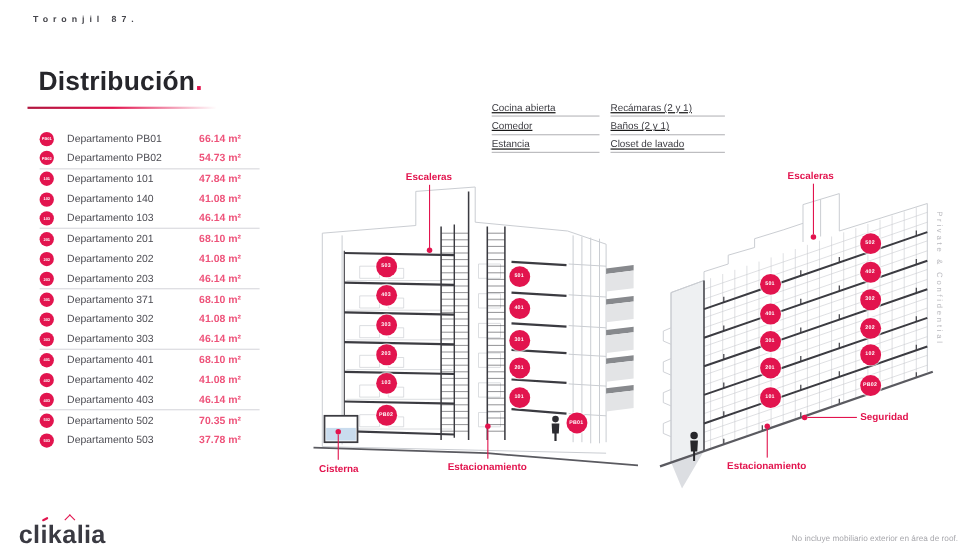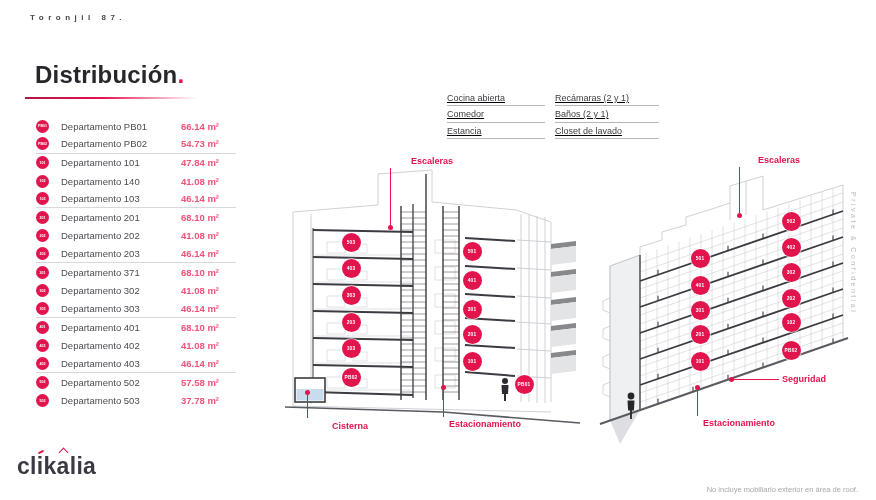--- a/index.html
+++ b/index.html
@@ -34,39 +34,39 @@
   
   .legend{position:absolute;left:447px;top:90px;display:flex;gap:10px;}
   .lcol{display:flex;flex-direction:column;text-decoration:underline;}
   .lcell{height:16.4px;border-bottom:1px solid #b6b6ba;font-size:9px;color:#3c3c42;
     display:flex;align-items:flex-end;padding-bottom:2.5px;box-sizing:border-box;}
   .lcol.c1 .lcell{width:98px;}
   .lcol.c2 .lcell{width:104px;}
 
   
   .dlabel{position:absolute;color:var(--accent);font-size:9px;font-weight:600;white-space:nowrap;}
-  .dlabel.center{transform:translateX(-50%);margin-left:42px;}
+  .dlabel.center{transform:translateX(-50%);}
   .pline{position:absolute;background:var(--accent);}
   .pdot{position:absolute;width:5px;height:5px;border-radius:50%;background:var(--accent);}
   .ubadge{position:absolute;width:19px;height:19px;border-radius:50%;background:var(--accent);
     color:#fff;font-size:4.8px;font-weight:700;display:flex;align-items:center;justify-content:center;
     letter-spacing:.2px;box-shadow:0 0 0 1px rgba(255,255,255,.6);}
 
   
   .watermark{position:absolute;left:850px;top:192px;height:155px;writing-mode:vertical-rl;
     font-size:7px;letter-spacing:2.5px;color:#b9b9be;}
 
   
-  .logo{position:absolute;left:17px;top:453px;font-size:23px;font-weight:600;color:#3a3a42;letter-spacing:.3px;}
+  .logo{position:absolute;left:17px;top:473px;font-size:23px;font-weight:600;color:#3a3a42;letter-spacing:.3px;}
   .logo .ch{position:relative;display:inline-block;}
   .logo .acc{position:absolute;left:1px;top:-2px;width:6px;height:1.8px;background:var(--accent);
     transform:rotate(-28deg);border-radius:1px;}
   .logo .roof{position:absolute;left:3px;top:-4px;width:6px;height:6px;
     border-left:1.8px solid var(--accent);border-top:1.8px solid var(--accent);transform:rotate(45deg);}
-  .footnote{position:absolute;right:18px;top:485px;font-size:7.5px;color:#a8a8ad;}
+  .footnote{position:absolute;right:5px;top:485px;font-size:7.5px;color:#a8a8ad;}
 </style>
 </head>
 <body>
 
 <div class="slide">
 
   <div class="project">Toronjil 87.</div>
   <div class="title"><span>Distribución</span><span class="dot">.</span></div>
   <div class="title-rule"></div>
 
@@ -137,21 +137,21 @@
         <span class="apt-area">41.08 m²</span>
       </div>
       <div class="apt-row sep">
         <span class="lbadge">403</span>
         <span class="apt-label">Departamento 403</span>
         <span class="apt-area">46.14 m²</span>
       </div>
       <div class="apt-row">
         <span class="lbadge">502</span>
         <span class="apt-label">Departamento 502</span>
-        <span class="apt-area">57.58 m²</span>
+        <span class="apt-area">70.35 m²</span>
       </div>
       <div class="apt-row">
         <span class="lbadge">503</span>
         <span class="apt-label">Departamento 503</span>
         <span class="apt-area">37.78 m²</span>
       </div>
     </div>
 
   <div class="legend">
     <div class="lcol c1" id="legend-c1">

